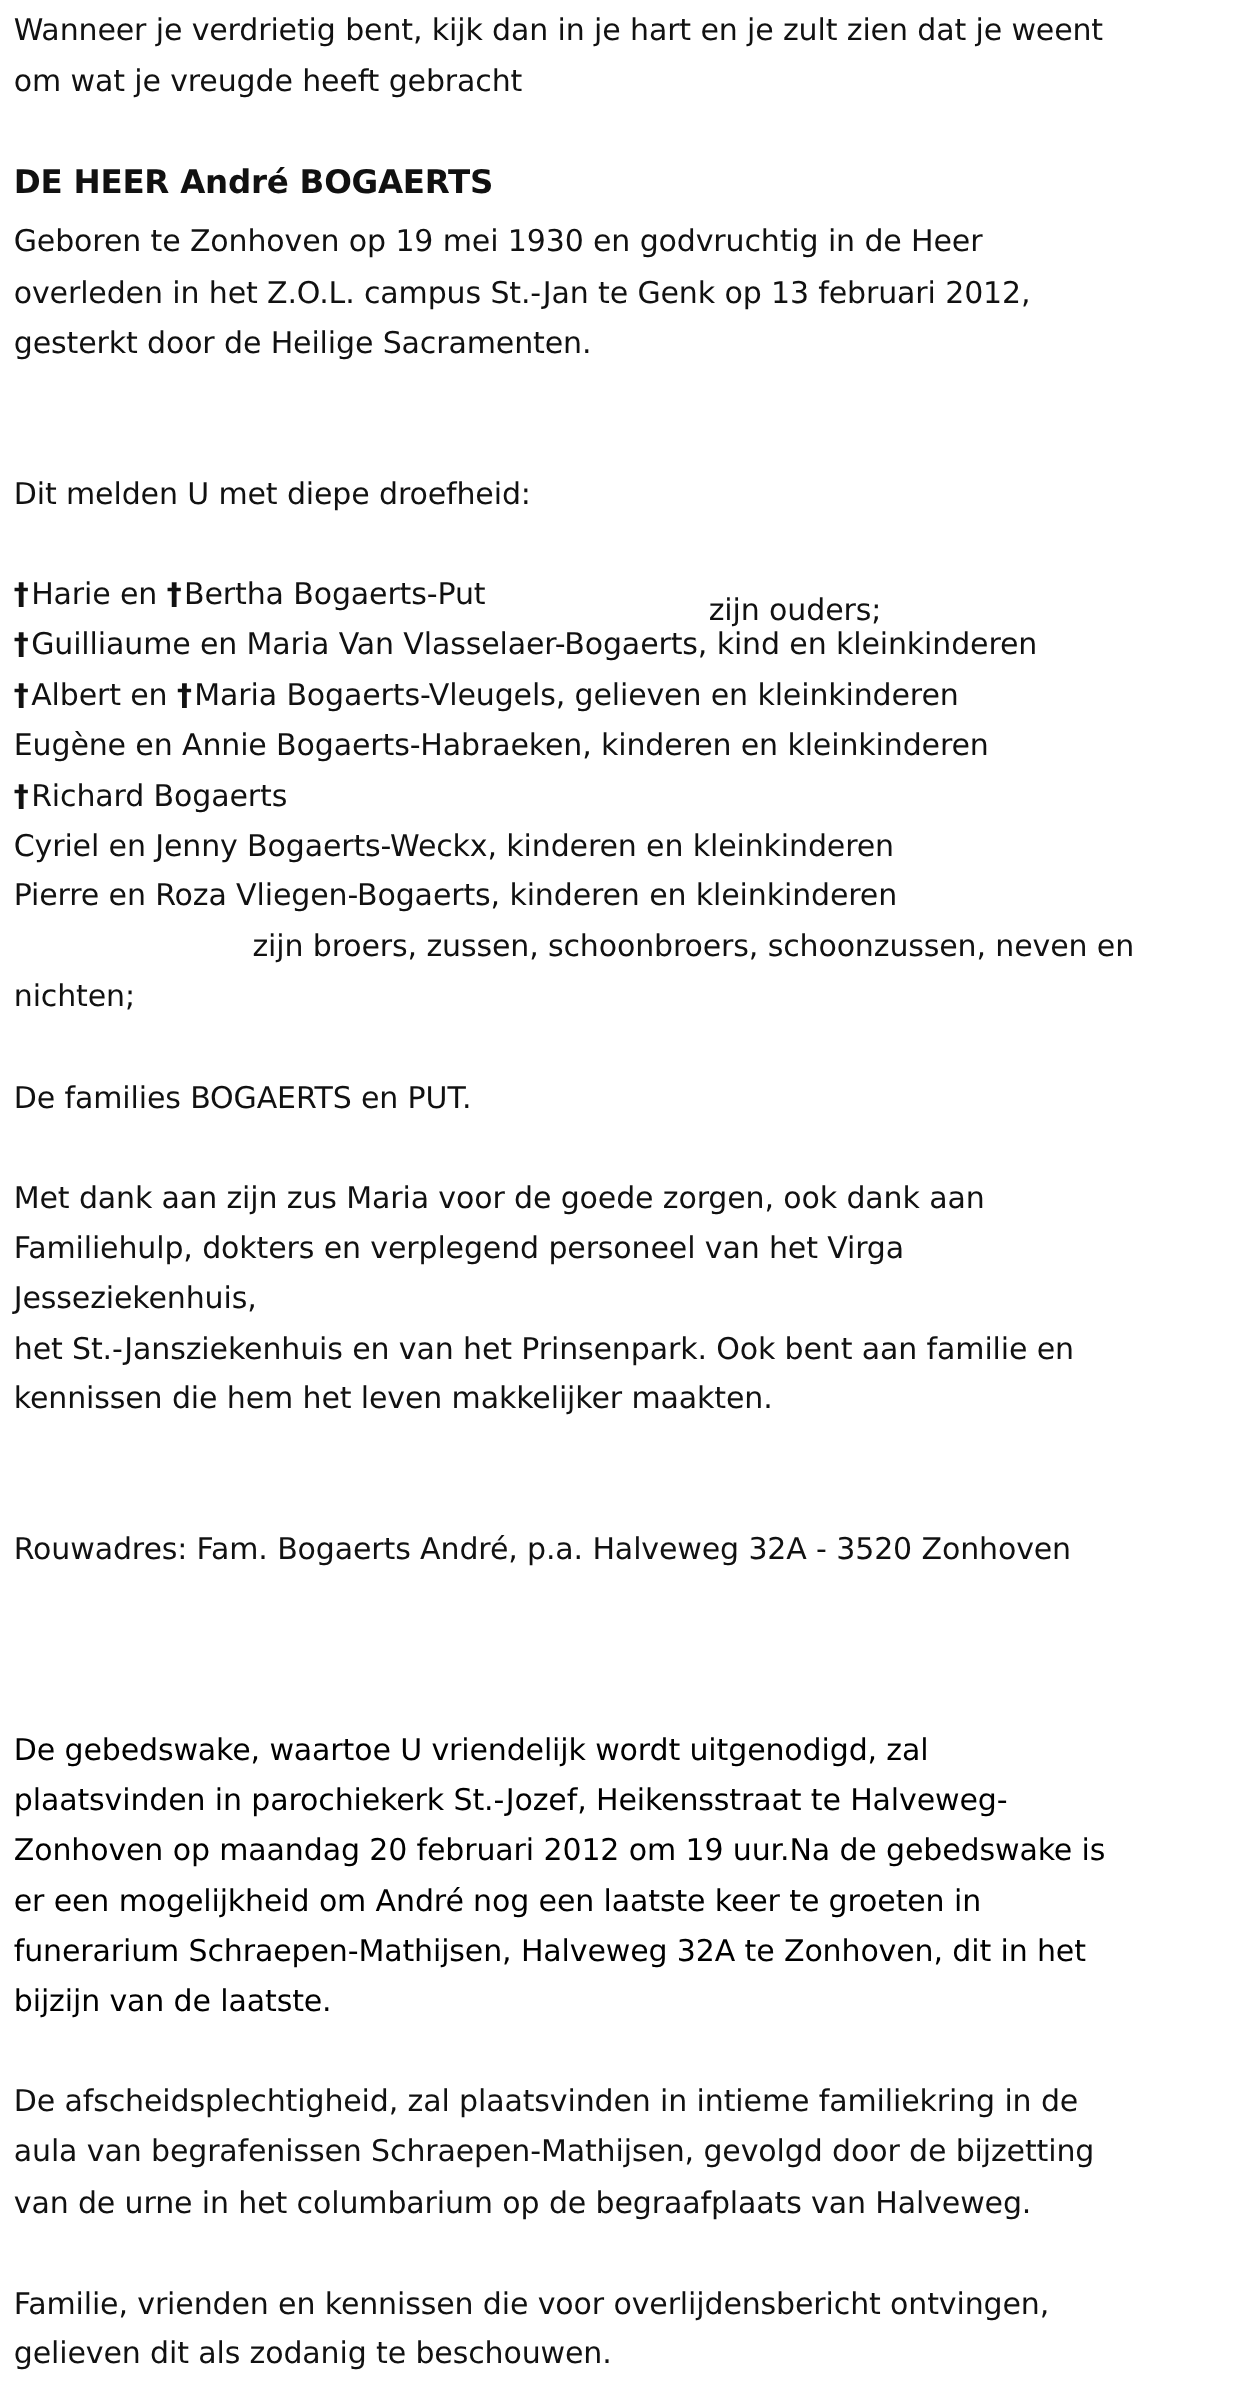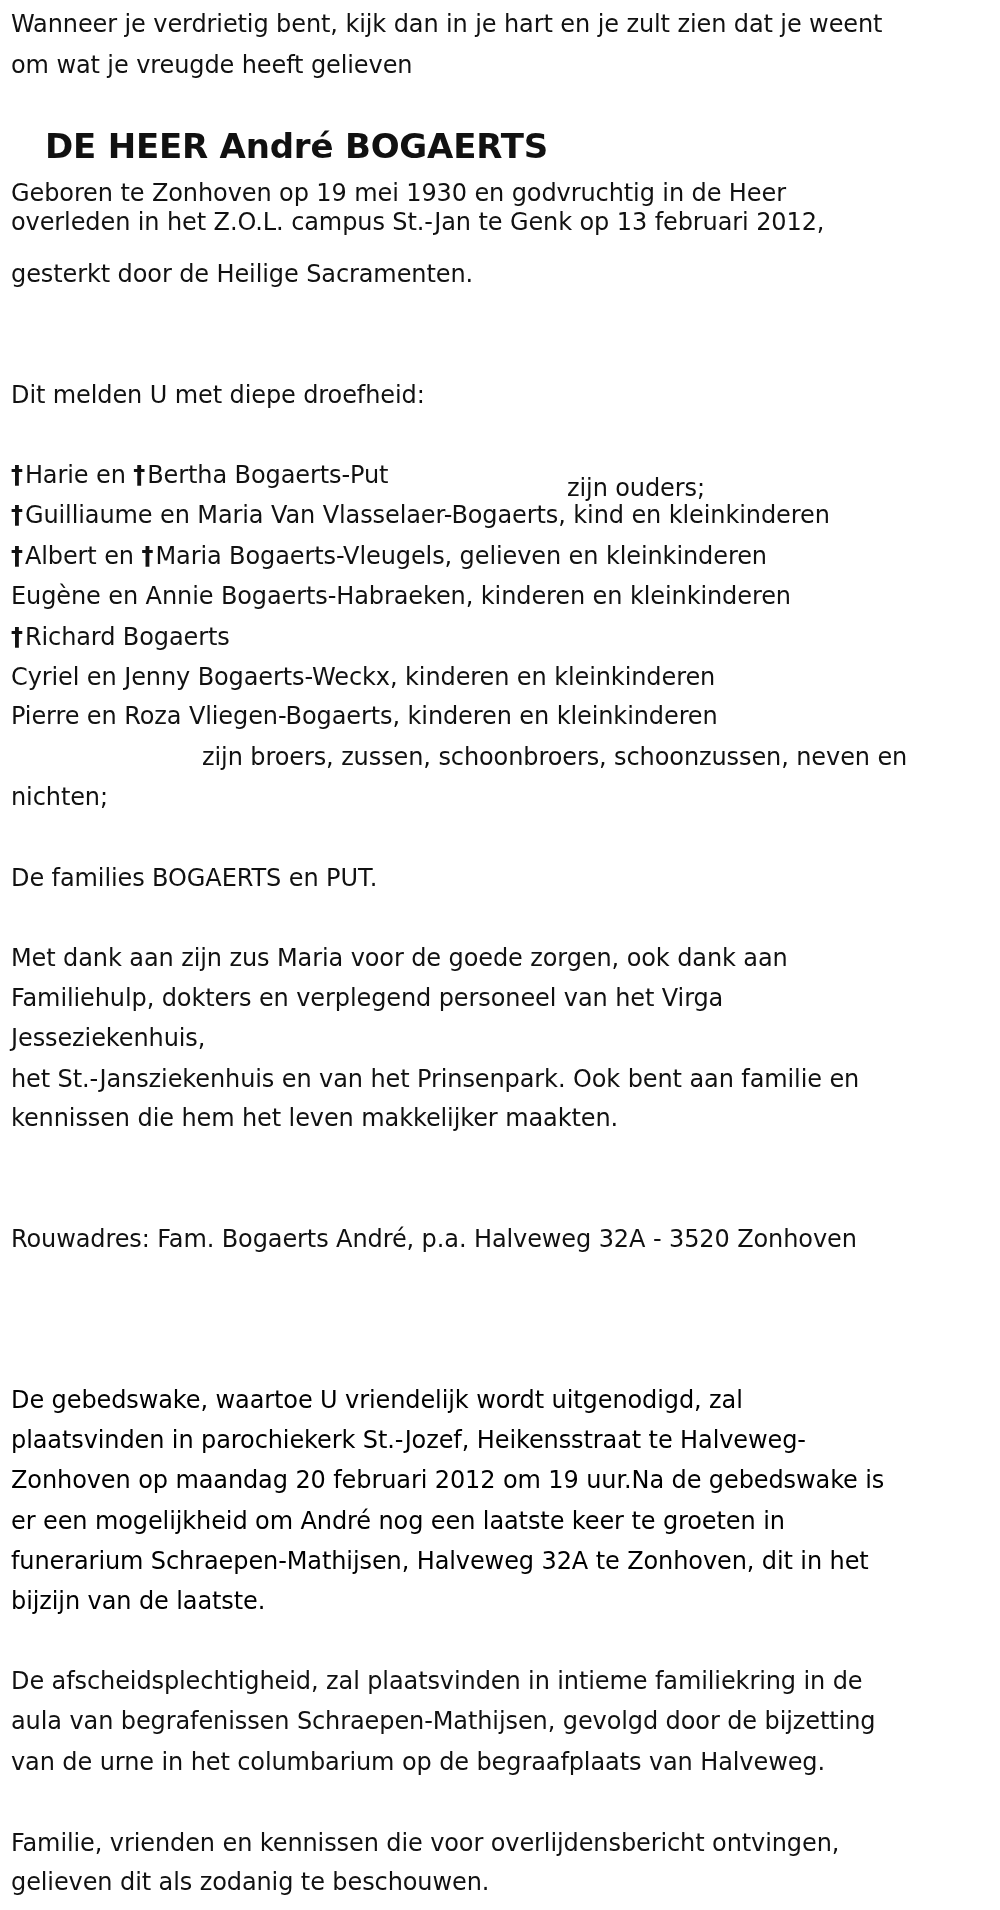--- a/index.html
+++ b/index.html
@@ -25,42 +25,41 @@
       position: absolute;
       left: 0;
       white-space: nowrap;
       font-size: 24px;
       line-height: 40px;
       height: 40px;
       letter-spacing: -0.1px;
     }
     .heading {
       font-weight: bold;
-      font-size: 34px;
+      font-size: 26px;
       letter-spacing: -0.2px;
-      margin-left: 34px;
     }
     .muted { color: #000000; }
     .cross {
       font-weight: bold;
       margin-right: 2px;
     }
   </style>
 </head>
 <body>
 
 <div class="doc">
 
   <div class="line" style="top:4px">Wanneer je verdrietig bent, kijk dan in je hart en je zult zien dat je weent</div>
-  <div class="line" style="top:45px">om wat je vreugde heeft gelieven</div>
+  <div class="line" style="top:45px">om wat je vreugde heeft gebracht</div>
 
   <div class="line heading" style="top:126px">DE HEER André BOGAERTS</div>
 
   <div class="line" style="top:173px">Geboren te Zonhoven op 19 mei 1930 en godvruchtig in de Heer</div>
-  <div class="line" style="top:202px">overleden in het Z.O.L. campus St.-Jan te Genk op 13 februari 2012,</div>
+  <div class="line" style="top:214px">overleden in het Z.O.L. campus St.-Jan te Genk op 13 februari 2012,</div>
   <div class="line" style="top:254px">gesterkt door de Heilige Sacramenten.</div>
 
   <div class="line" style="top:375px">Dit melden U met diepe droefheid:</div>
 
   <div class="line" style="top:455px">
     <span class="cross">†</span><span>Harie en</span>
     <span class="cross">†</span><span>Bertha Bogaerts-Put</span>
   </div>
   <div class="line" style="top:468px; left:556px">zijn ouders;</div>
 

